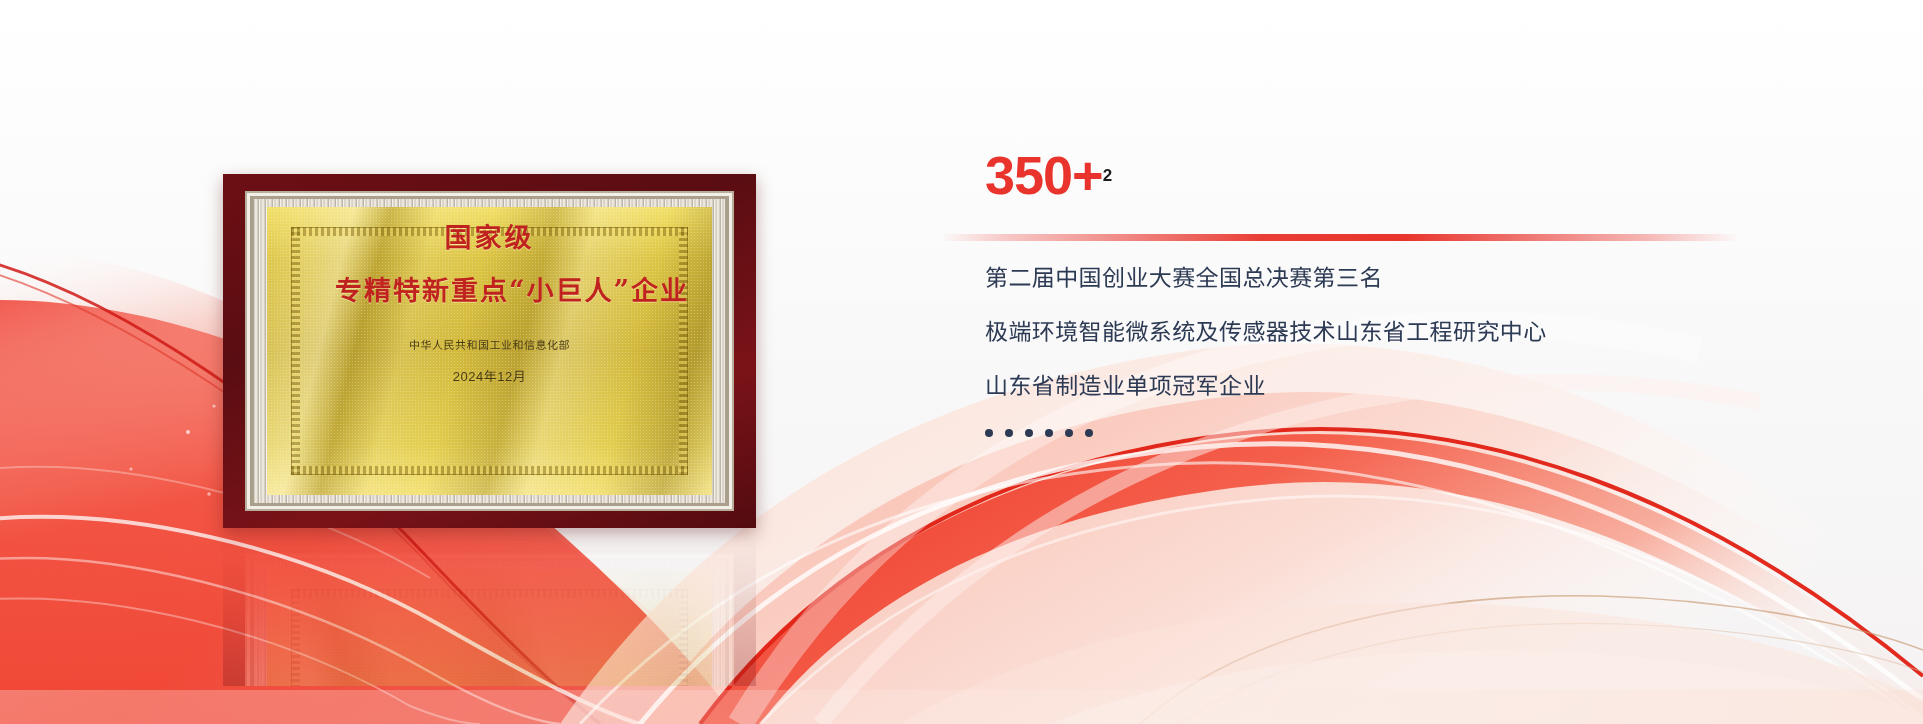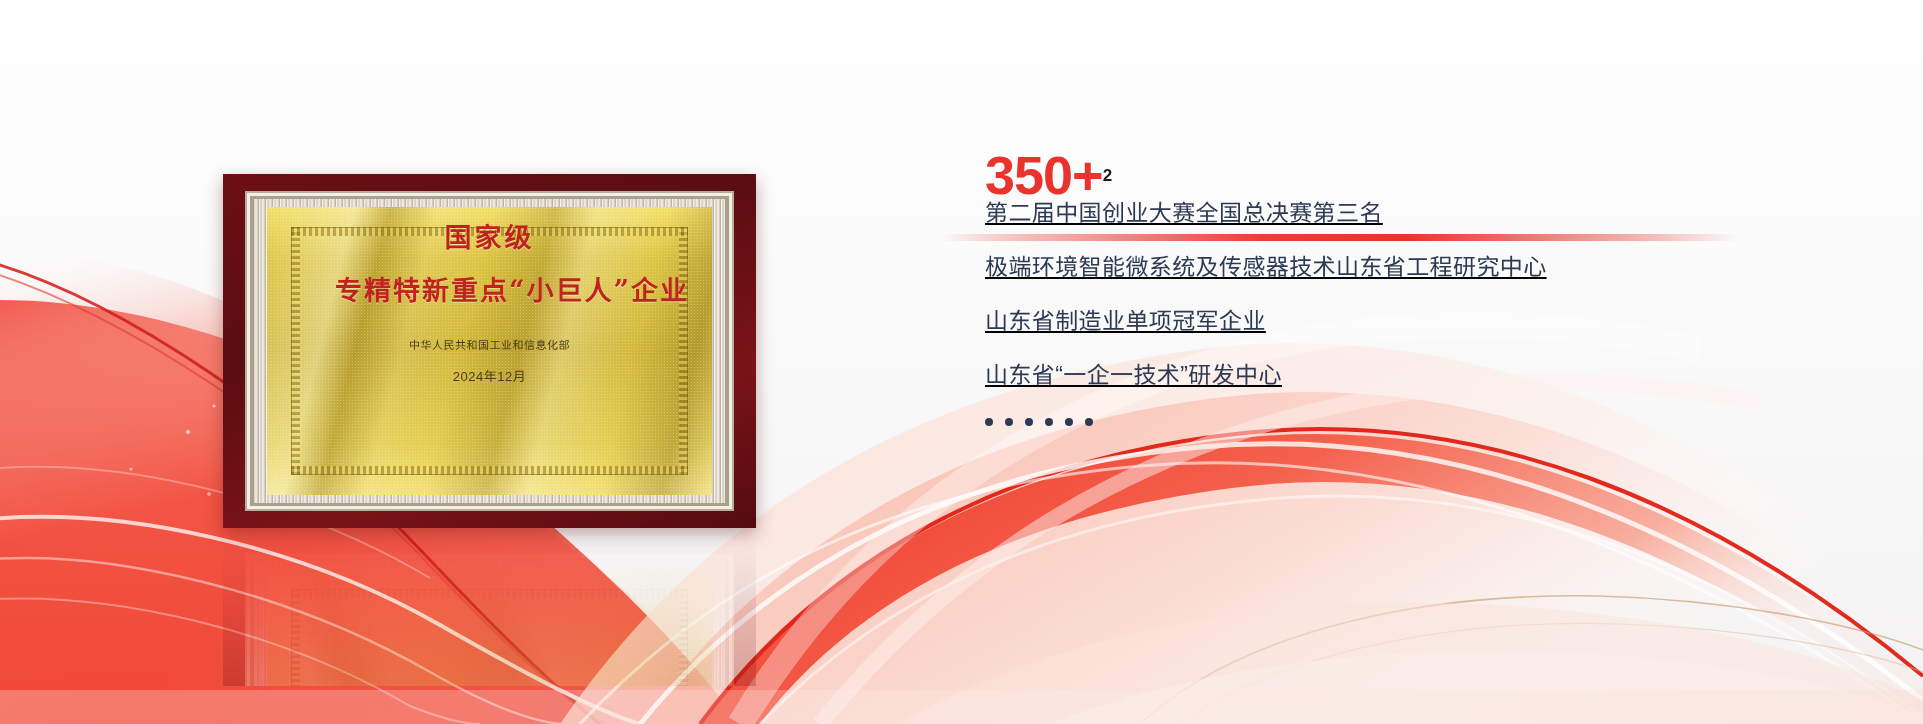--- a/index.html
+++ b/index.html
@@ -150,21 +150,21 @@
     background:linear-gradient(90deg,
        rgba(232,52,44,0) 0%,
        rgba(232,52,44,.25) 8%,
        rgba(232,52,44,.95) 40%,
        rgba(232,52,44,1) 58%,
        rgba(232,52,44,.35) 88%,
        rgba(232,52,44,0) 100%);
     border-radius:4px;
   }
   #honor-list{
-    text-decoration:underline;
+    margin-top:65px;
   }
   .honor-item{
     color:#2c3a54;
     font-size:23px;
     line-height:1;
     margin-bottom:31px;
     letter-spacing:.4px;
     white-space:nowrap;
   }
   #honor-dots{
@@ -320,21 +320,20 @@
     <div id="headline">
       <span class="hl-num">350+</span>
       <span class="hl-sup">2</span>
     </div>
     <div id="headline-rule"></div>
 
     <div id="honor-list">
       <div class="honor-item">第二届中国创业大赛全国总决赛第三名</div>
       <div class="honor-item">极端环境智能微系统及传感器技术山东省工程研究中心</div>
       <div class="honor-item">山东省制造业单项冠军企业</div>
-      <div class="honor-item">山东省“一企一技术”研发中心</div>
       <div id="honor-dots">
           <i></i>
           <i></i>
           <i></i>
           <i></i>
           <i></i>
           <i></i>
         </div>
     </div>
 

